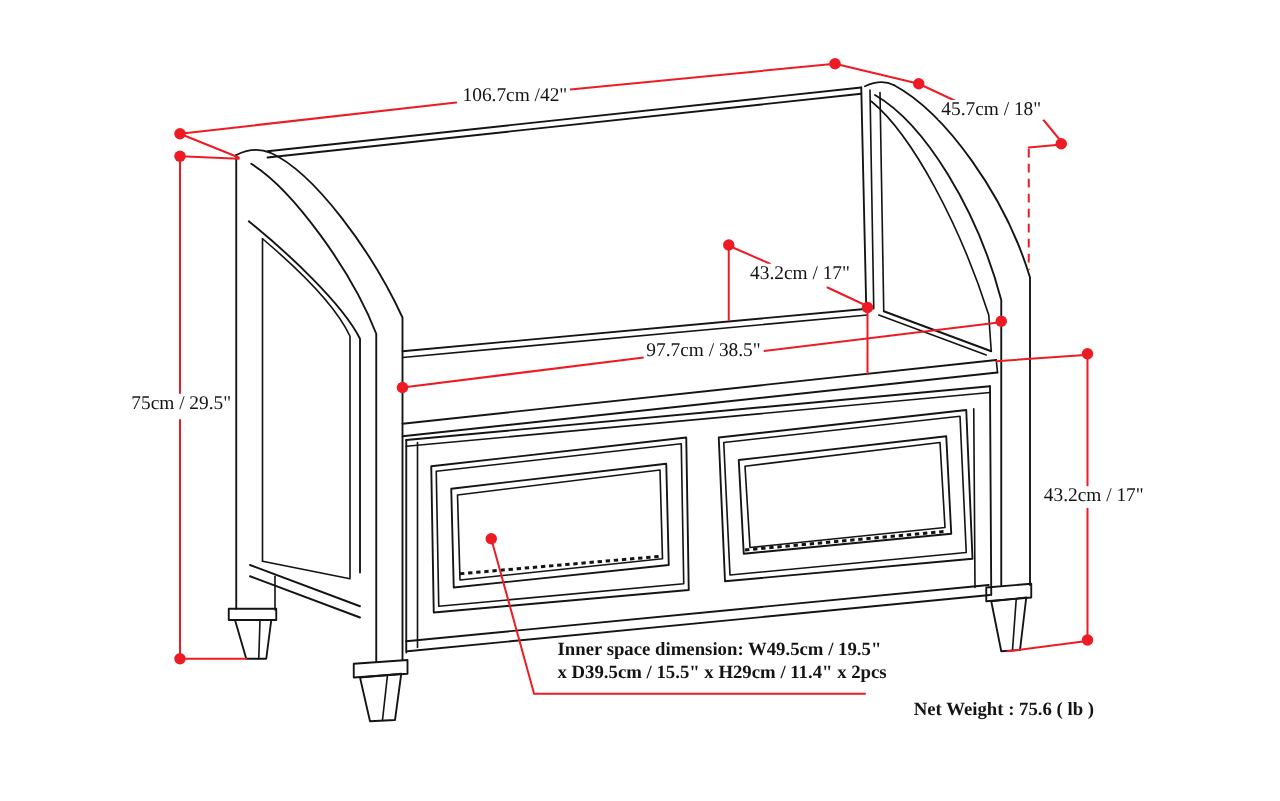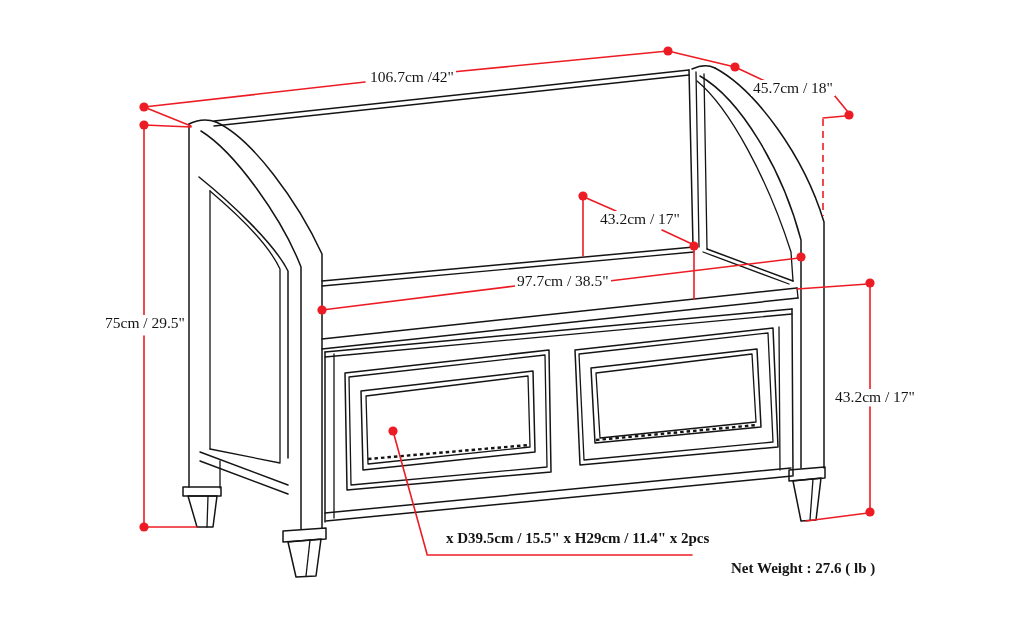--- a/index.html
+++ b/index.html
@@ -156,17 +156,18 @@
   <div class="dim-label" style="left:751px;top:80px;">45.7cm / 18"</div>
 
   <div class="dim-label" style="left:598px;top:211px;">43.2cm / 17"</div>
 
   <div class="dim-label" style="left:515px;top:273px;">97.7cm / 38.5"</div>
 
   <div class="dim-label" style="left:103px;top:315px;">75cm / 29.5"</div>
 
   <div class="dim-label" style="left:833px;top:389px;">43.2cm / 17"</div>
 
+  <div class="note" style="left:446px;top:512px;">Inner space dimension: W49.5cm / 19.5"</div>
 
   <div class="note" style="left:446px;top:530px;">x D39.5cm / 15.5" x H29cm / 11.4" x 2pcs</div>
 
-  <div class="note" style="left:731px;top:560px;">Net Weight : 27.6 ( lb )</div>
+  <div class="note" style="left:731px;top:560px;">Net Weight : 75.6 ( lb )</div>
 </div>
 
 </body></html>

